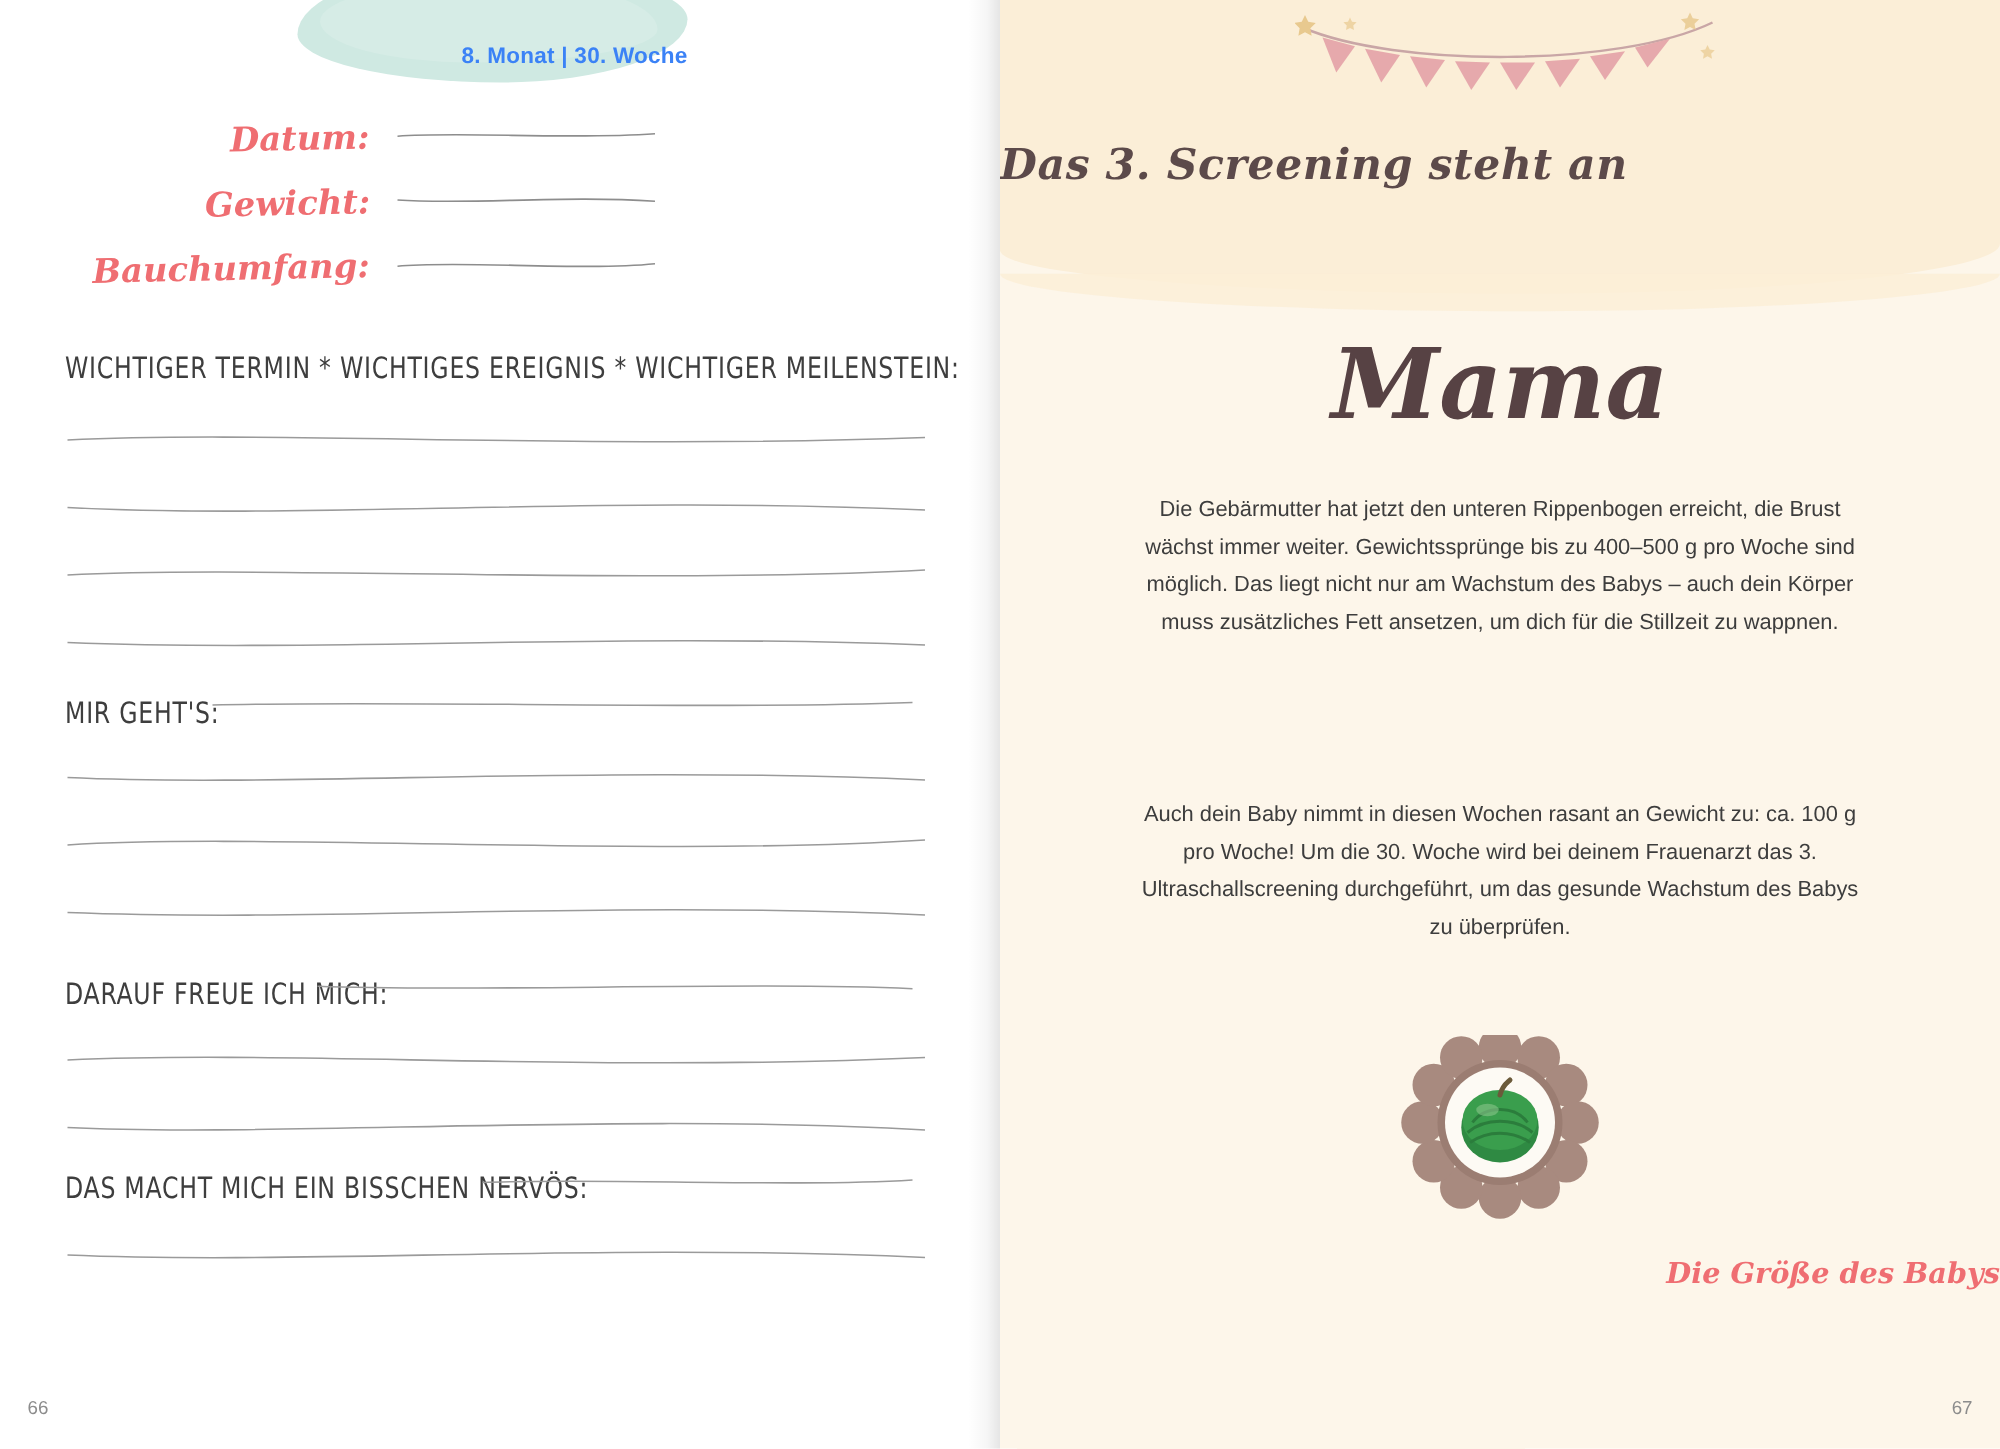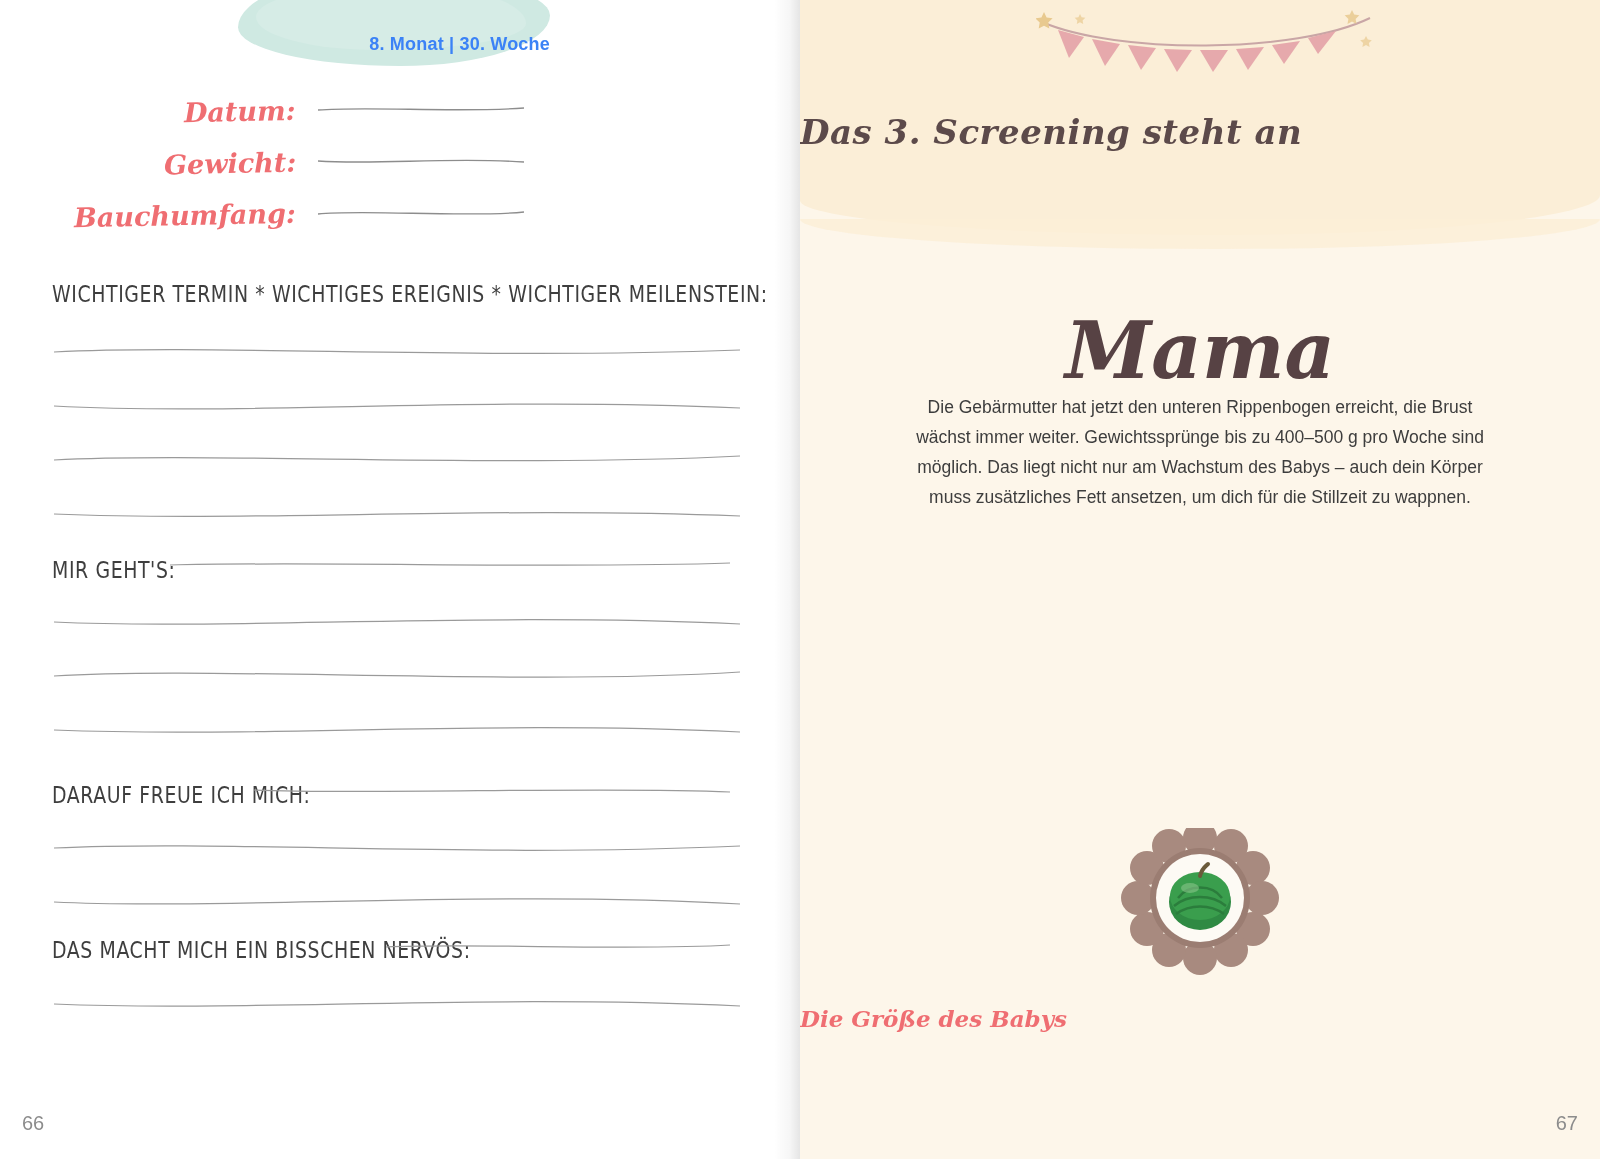--- a/index.html
+++ b/index.html
@@ -110,21 +110,21 @@
     width: 680px;
   }
   .lines-block svg { display: block; }
   .inline-rule {
     position: absolute;
     height: 10px;
   }
   .page-num {
     position: absolute;
     bottom: 24px;
-    font-size: 20px;
+    font-size: 15px;
     color: #8c8c8c;
   }
   .page-num.left { left: 22px; }
   .page-num.right { right: 22px; }
 
   
   .page-right {
     position: relative;
     width: 800px;
     height: 1159px;
@@ -169,21 +169,20 @@
   }
   .big-script {
     width: 800px;
     text-align: center;
     font-family: "DejaVu Serif", serif;
     font-style: italic;
     font-weight: bold;
     color: #574244;
     position: absolute;
     left: 0;
-    margin-top: 43px;
   }
   .mama-title { top: 262px; font-size: 78px; }
   .baby-title { top: 530px; font-size: 72px; }
   .body-text {
     position: absolute;
     left: 110px;
     width: 580px;
     text-align: center;
     font-size: 17.5px;
     line-height: 1.72;
@@ -197,21 +196,21 @@
     top: 828px;
     left: 0;
     width: 800px;
     height: 150px;
   }
   .size-title {
     position: absolute;
     top: 1005px;
     left: 0;
     width: 800px;
-    text-align: left;
+    text-align: right;
     font-family: "DejaVu Serif", serif;
     font-style: italic;
     font-weight: bold;
     font-size: 23px;
     color: #ef6e72;
   }
   .size-sub {
     position: absolute;
     top: 1042px;
     left: 60px;
@@ -338,20 +337,21 @@
           <path d="M44 8 l1.6 3.3 3.7.5 -2.7 2.6 .6 3.6 -3.2-1.7 -3.2 1.7 .6-3.6 -2.7-2.6 3.7-.5z" opacity=".7"></path>
         </g>
       </svg>
     </div>
 
     <div class="heading-script">Das 3. Screening steht an</div>
 
     <div class="big-script mama-title">Mama</div>
     <div class="body-text mama-text">Die Gebärmutter hat jetzt den unteren Rippenbogen erreicht, die Brust wächst immer weiter. Gewichtssprünge bis zu 400–500 g pro Woche sind möglich. Das liegt nicht nur am Wachstum des Babys – auch dein Körper muss zusätzliches Fett ansetzen, um dich für die Stillzeit zu wappnen.</div>
 
+    <div class="body-text baby-text">Auch dein Baby nimmt in diesen Wochen rasant an Gewicht zu: ca. 100 g pro Woche! Um die 30. Woche wird bei deinem Frauenarzt das 3. Ultraschallscreening durchgeführt, um das gesunde Wachstum des Babys zu überprüfen.</div>
 
     <div class="fruit">
       <svg width="800" height="150" viewBox="0 0 800 150">
         <g transform="translate(400,72)">
           <g fill="#a88a7f">
             <circle cx="0" cy="-62" r="17"></circle>
               <circle cx="31" cy="-54" r="17"></circle>
             <circle cx="53" cy="-32" r="17"></circle>
               <circle cx="62" cy="-2" r="17"></circle>
             <circle cx="53" cy="29" r="17"></circle>

